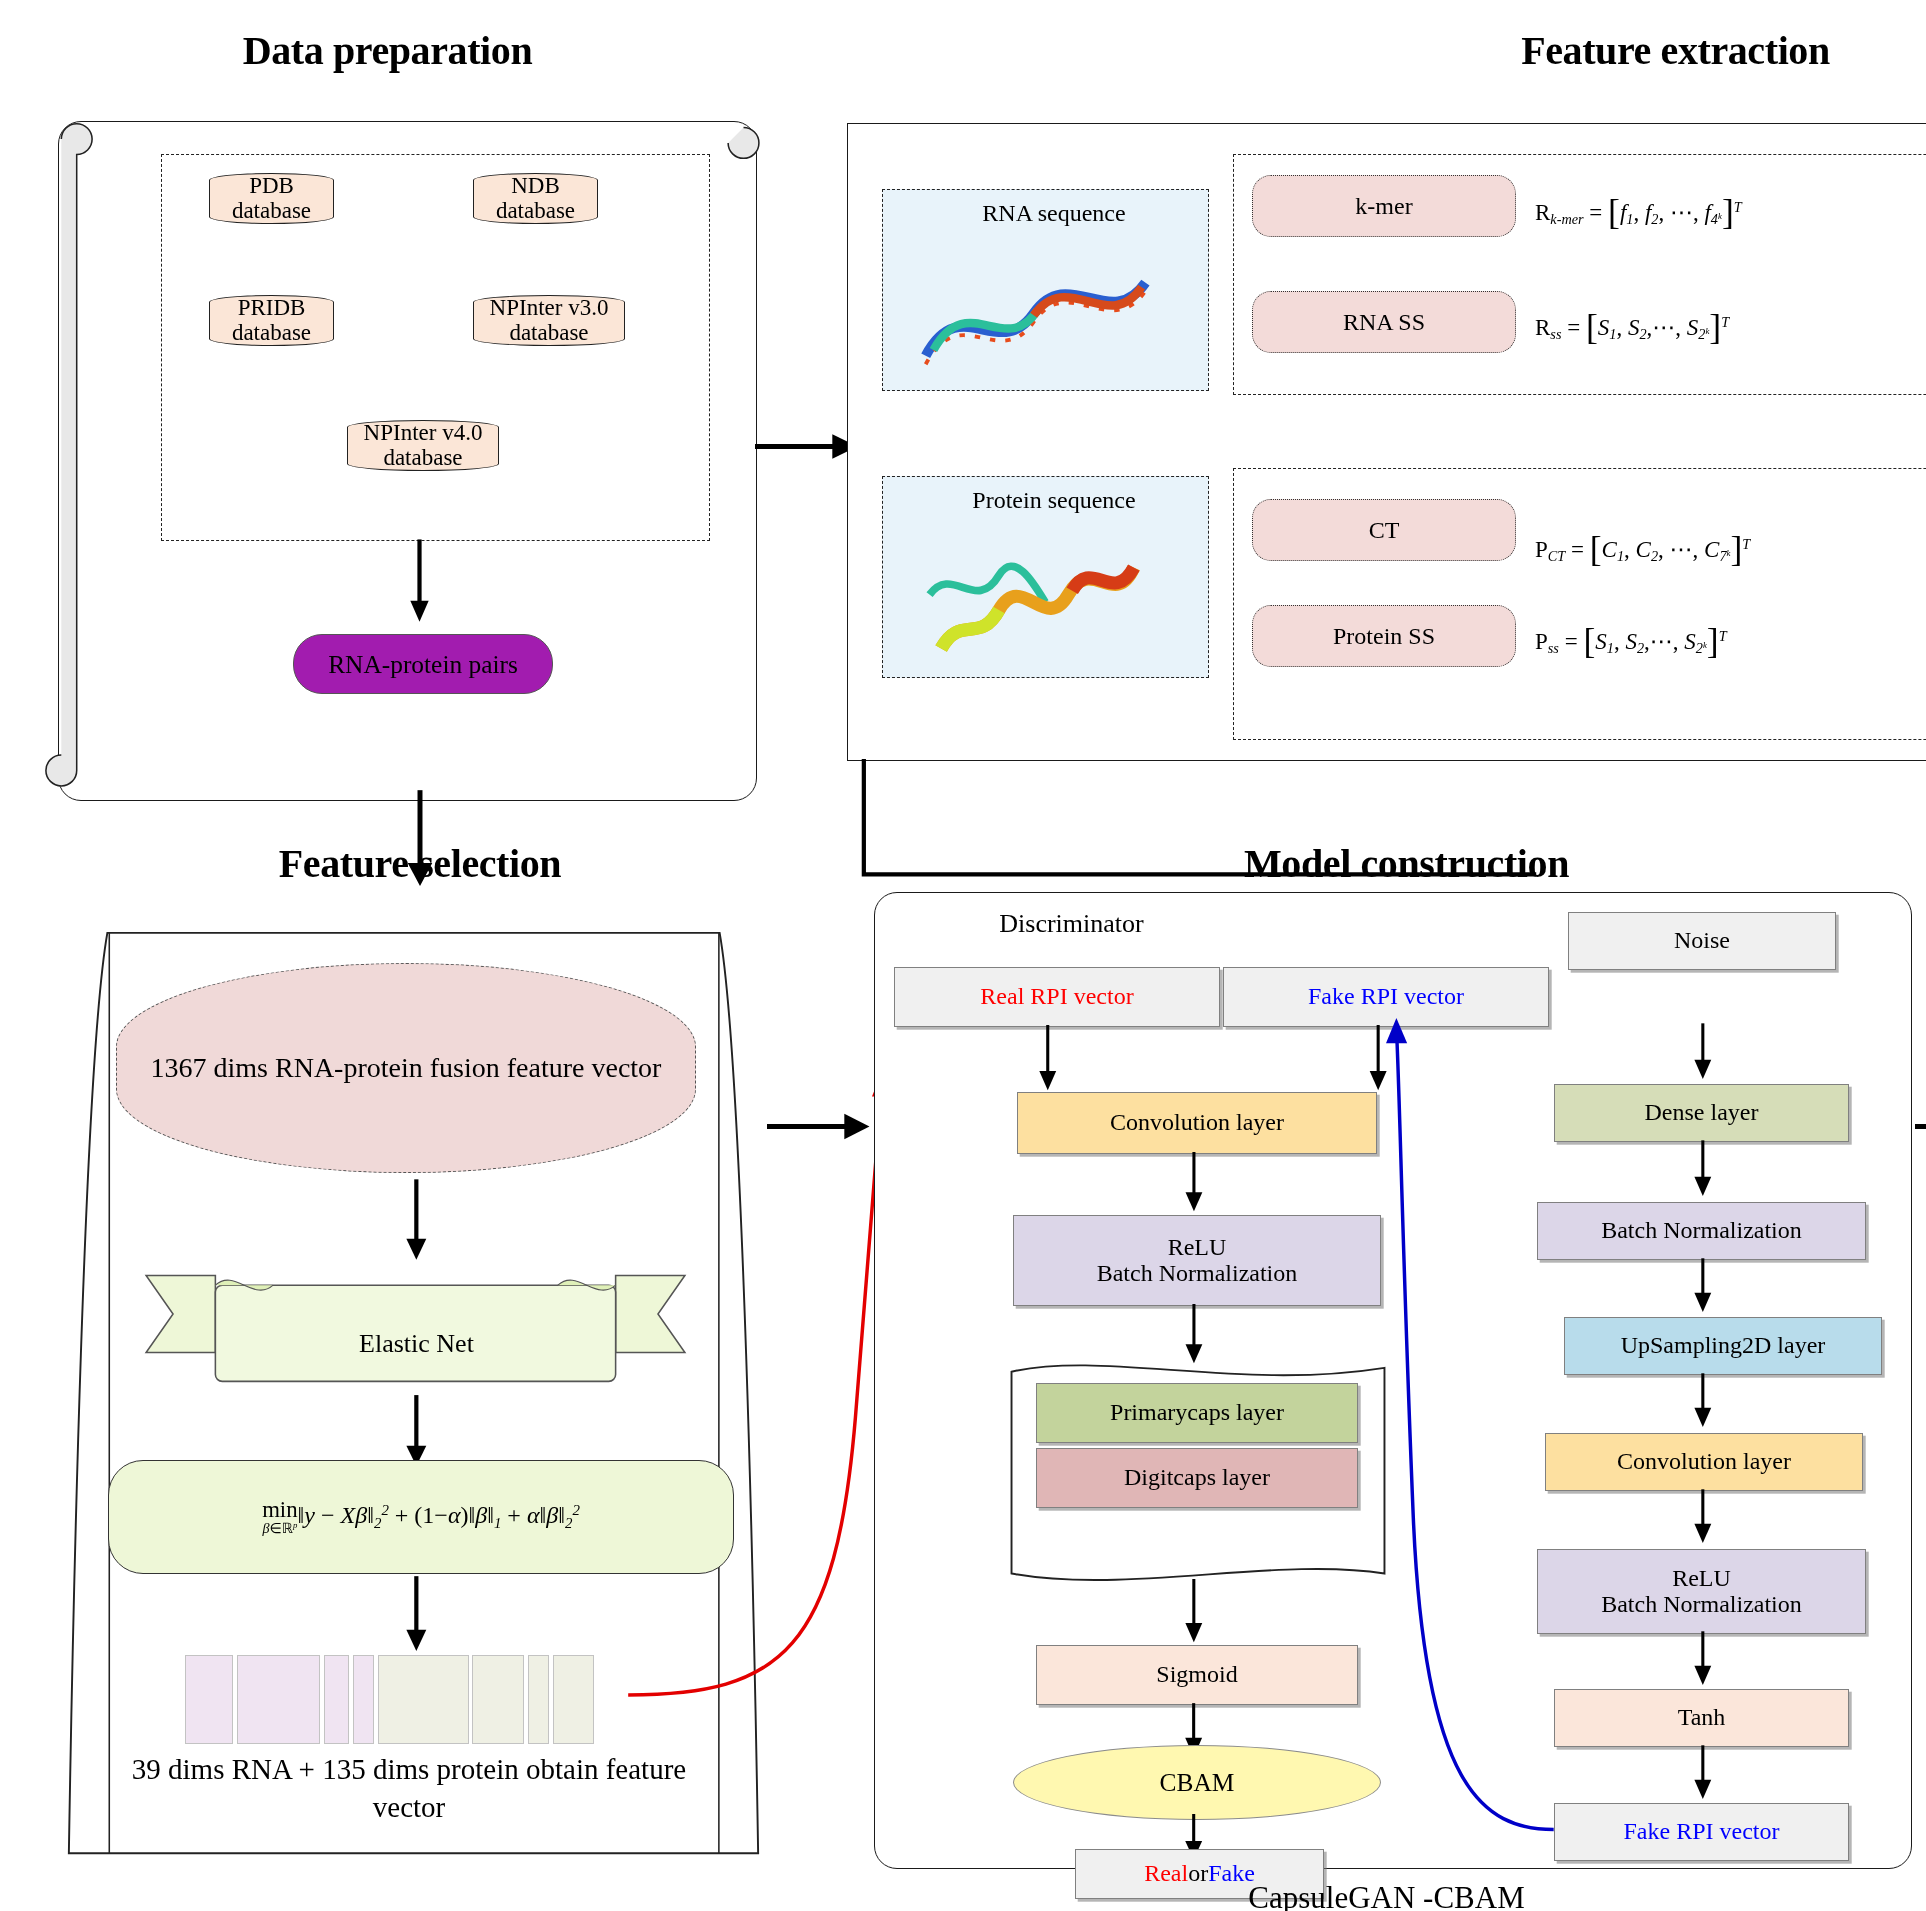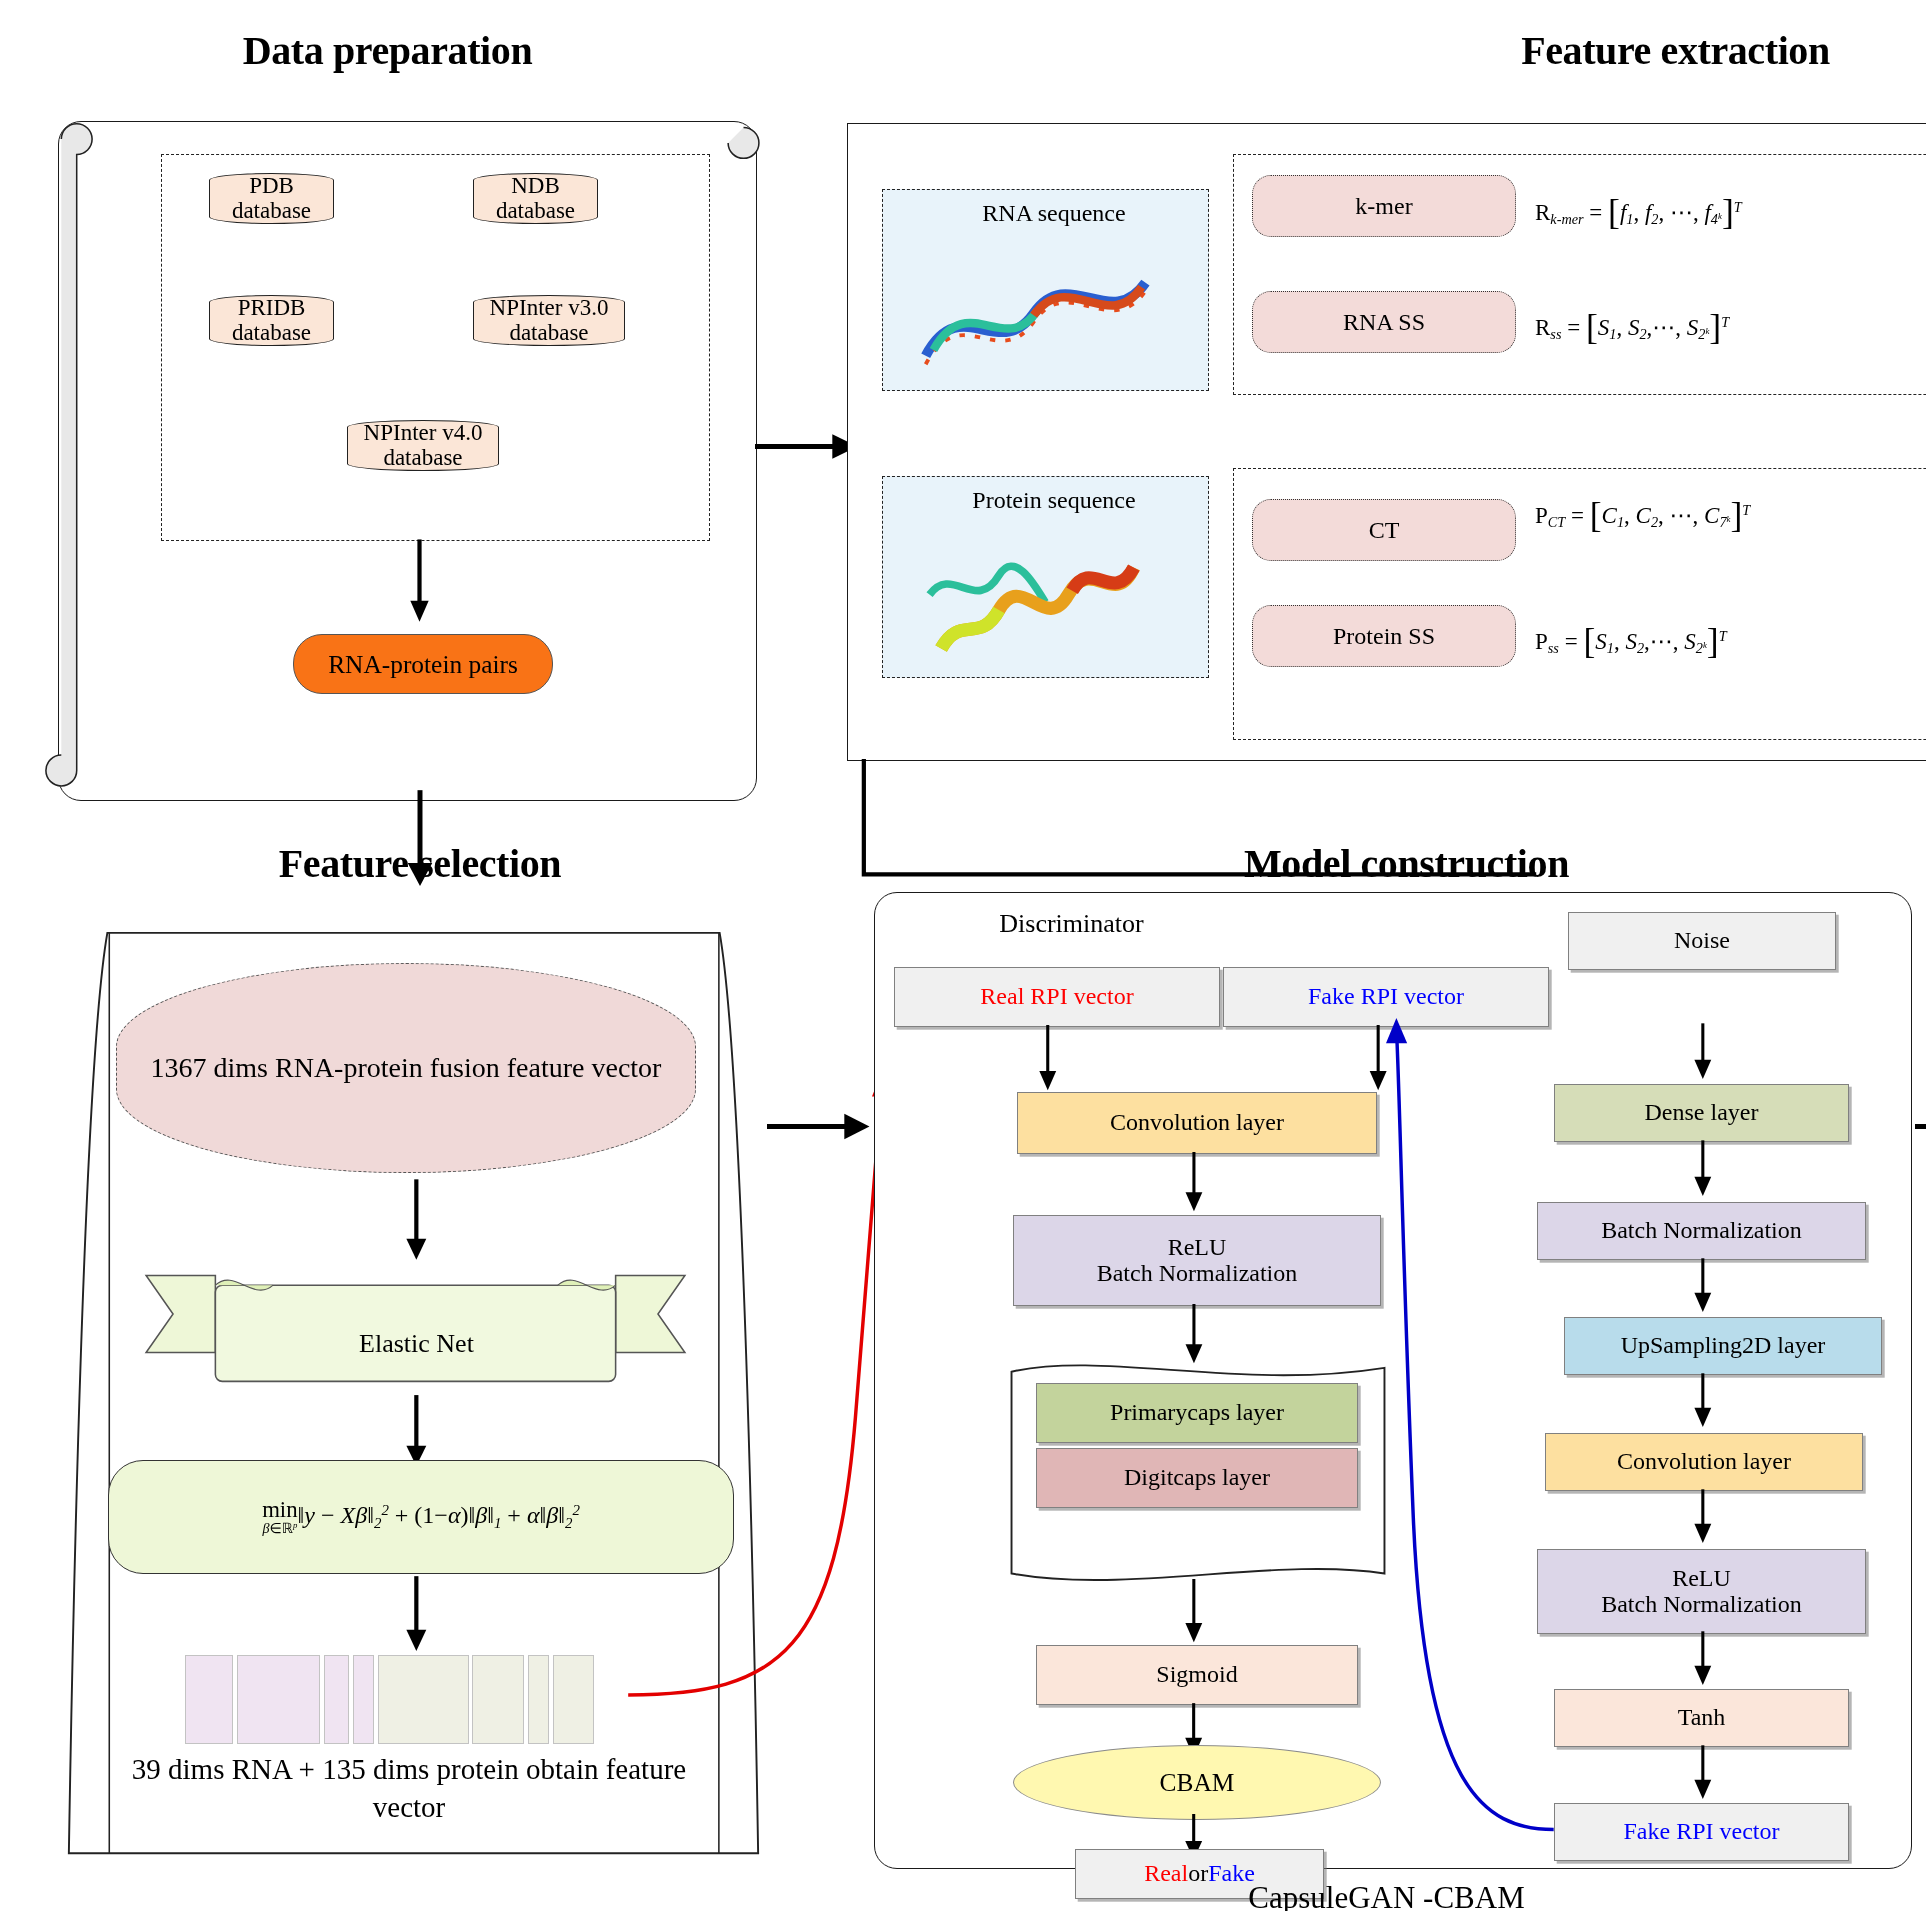--- a/index.html
+++ b/index.html
@@ -80,21 +80,21 @@
     <span>NPInter v4.0</span><br>
     <span>database</span>
   </span>
 </div>
 
 <svg style="left:408px;top:539px;width:46px;height:89px;" viewBox="0 0 120 230" width="46" height="89">
   <line x1="30" y1="0" x2="30" y2="175" stroke="#000" stroke-width="11"></line>
   <polygon points="30,215 6,160 54,160" fill="#000"></polygon>
 </svg>
 
-<div class="abs" style="left:293px;top:634px;width:258px;height:58px;background:#f97316;border:1.2px solid #555;border-radius:29px;display:flex;align-items:center;justify-content:center;font-size:25.4px;">
+<div class="abs" style="left:293px;top:634px;width:258px;height:58px;background:#a21caf;border:1.2px solid #555;border-radius:29px;display:flex;align-items:center;justify-content:center;font-size:25.4px;">
   <span>RNA-protein pairs</span>
 </div>
 
 <svg style="left:755px;top:431px;width:116px;height:31px;" viewBox="0 0 300 80" width="116" height="31">
   <line x1="0" y1="40" x2="215" y2="40" stroke="#000" stroke-width="13"></line>
   <polygon points="265,40 200,8 200,72" fill="#000"></polygon>
 </svg>
 
 <svg style="left:397px;top:790px;width:46px;height:100px;" viewBox="0 0 120 260" width="46" height="100">
   <line x1="60" y1="0" x2="60" y2="200" stroke="#000" stroke-width="13"></line>
@@ -135,21 +135,21 @@
     <path d="M60,250 C110,160 160,240 210,150" stroke="#cfe32a" stroke-width="34" fill="none"></path>
     <path d="M400,100 C450,10 505,140 560,40" stroke="#d63c16" stroke-width="34" fill="none"></path>
   </svg>
 </div>
 
 <div class="dashthin" style="left:1233px;top:468px;width:1722px;height:270px;"></div>
 
 <div class="dotbox" style="left:1252px;top:499px;width:262px;height:60px;">
   <span>CT</span>
 </div>
-<div class="formula" style="left:1535px;top:494px;">P<span class="sub">CT</span> = <span class="big-br">[</span><i>C</i><span class="sub">1</span>, <i>C</i><span class="sub">2</span>, ⋯, <i>C</i><span class="sub">7<span class="sup">k</span></span><span class="big-br">]</span><span class="sup">T</span></div>
+<div class="formula" style="left:1535px;top:528px;">P<span class="sub">CT</span> = <span class="big-br">[</span><i>C</i><span class="sub">1</span>, <i>C</i><span class="sub">2</span>, ⋯, <i>C</i><span class="sub">7<span class="sup">k</span></span><span class="big-br">]</span><span class="sup">T</span></div>
 
 <div class="dotbox" style="left:1252px;top:605px;width:262px;height:60px;">
   <span>Protein SS</span>
 </div>
 <div class="formula" style="left:1535px;top:620px;">P<span class="sub">ss</span> = <span class="big-br">[</span><i>S</i><span class="sub">1</span>, <i>S</i><span class="sub">2</span>,⋯, <i>S</i><span class="sub">2<span class="sup">k</span></span><span class="big-br">]</span><span class="sup">T</span></div>
 
 <svg style="left:859px;top:759px;width:732px;height:146px;" viewBox="0 0 1900 380" width="732" height="146">
   <polyline points="10,0 10,300 1760,300" stroke="#000" stroke-width="11" fill="none"></polyline>
 </svg>
 

